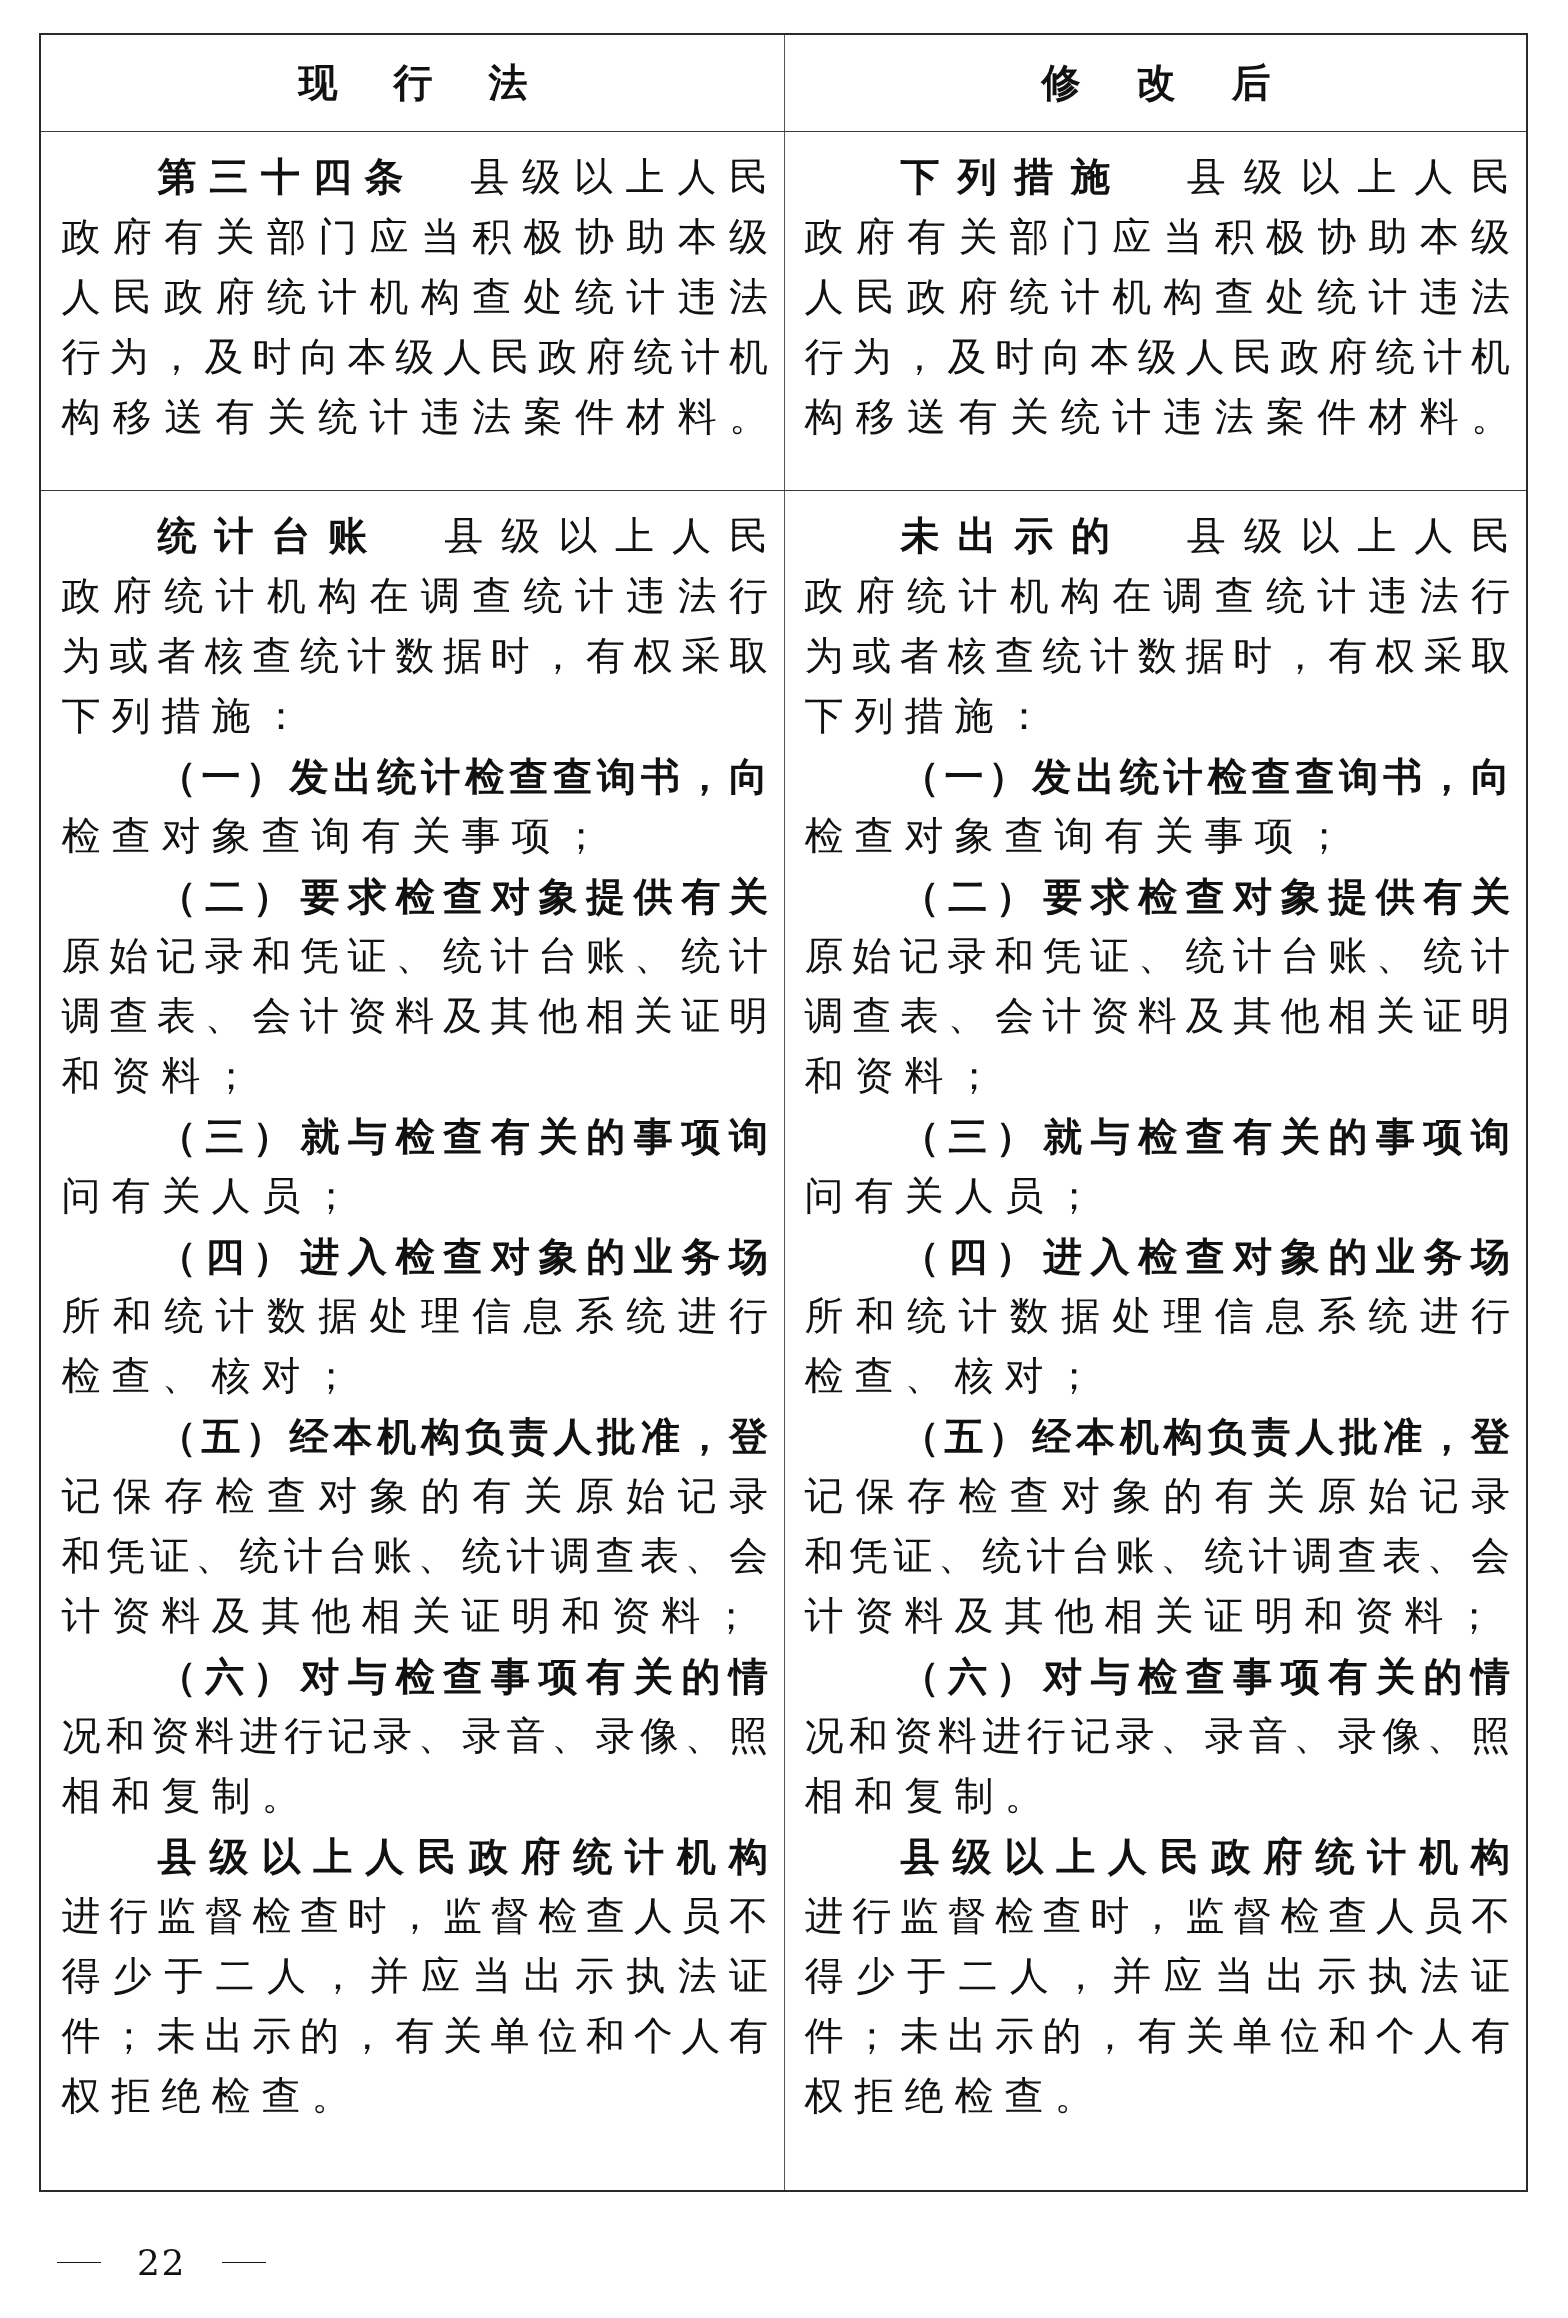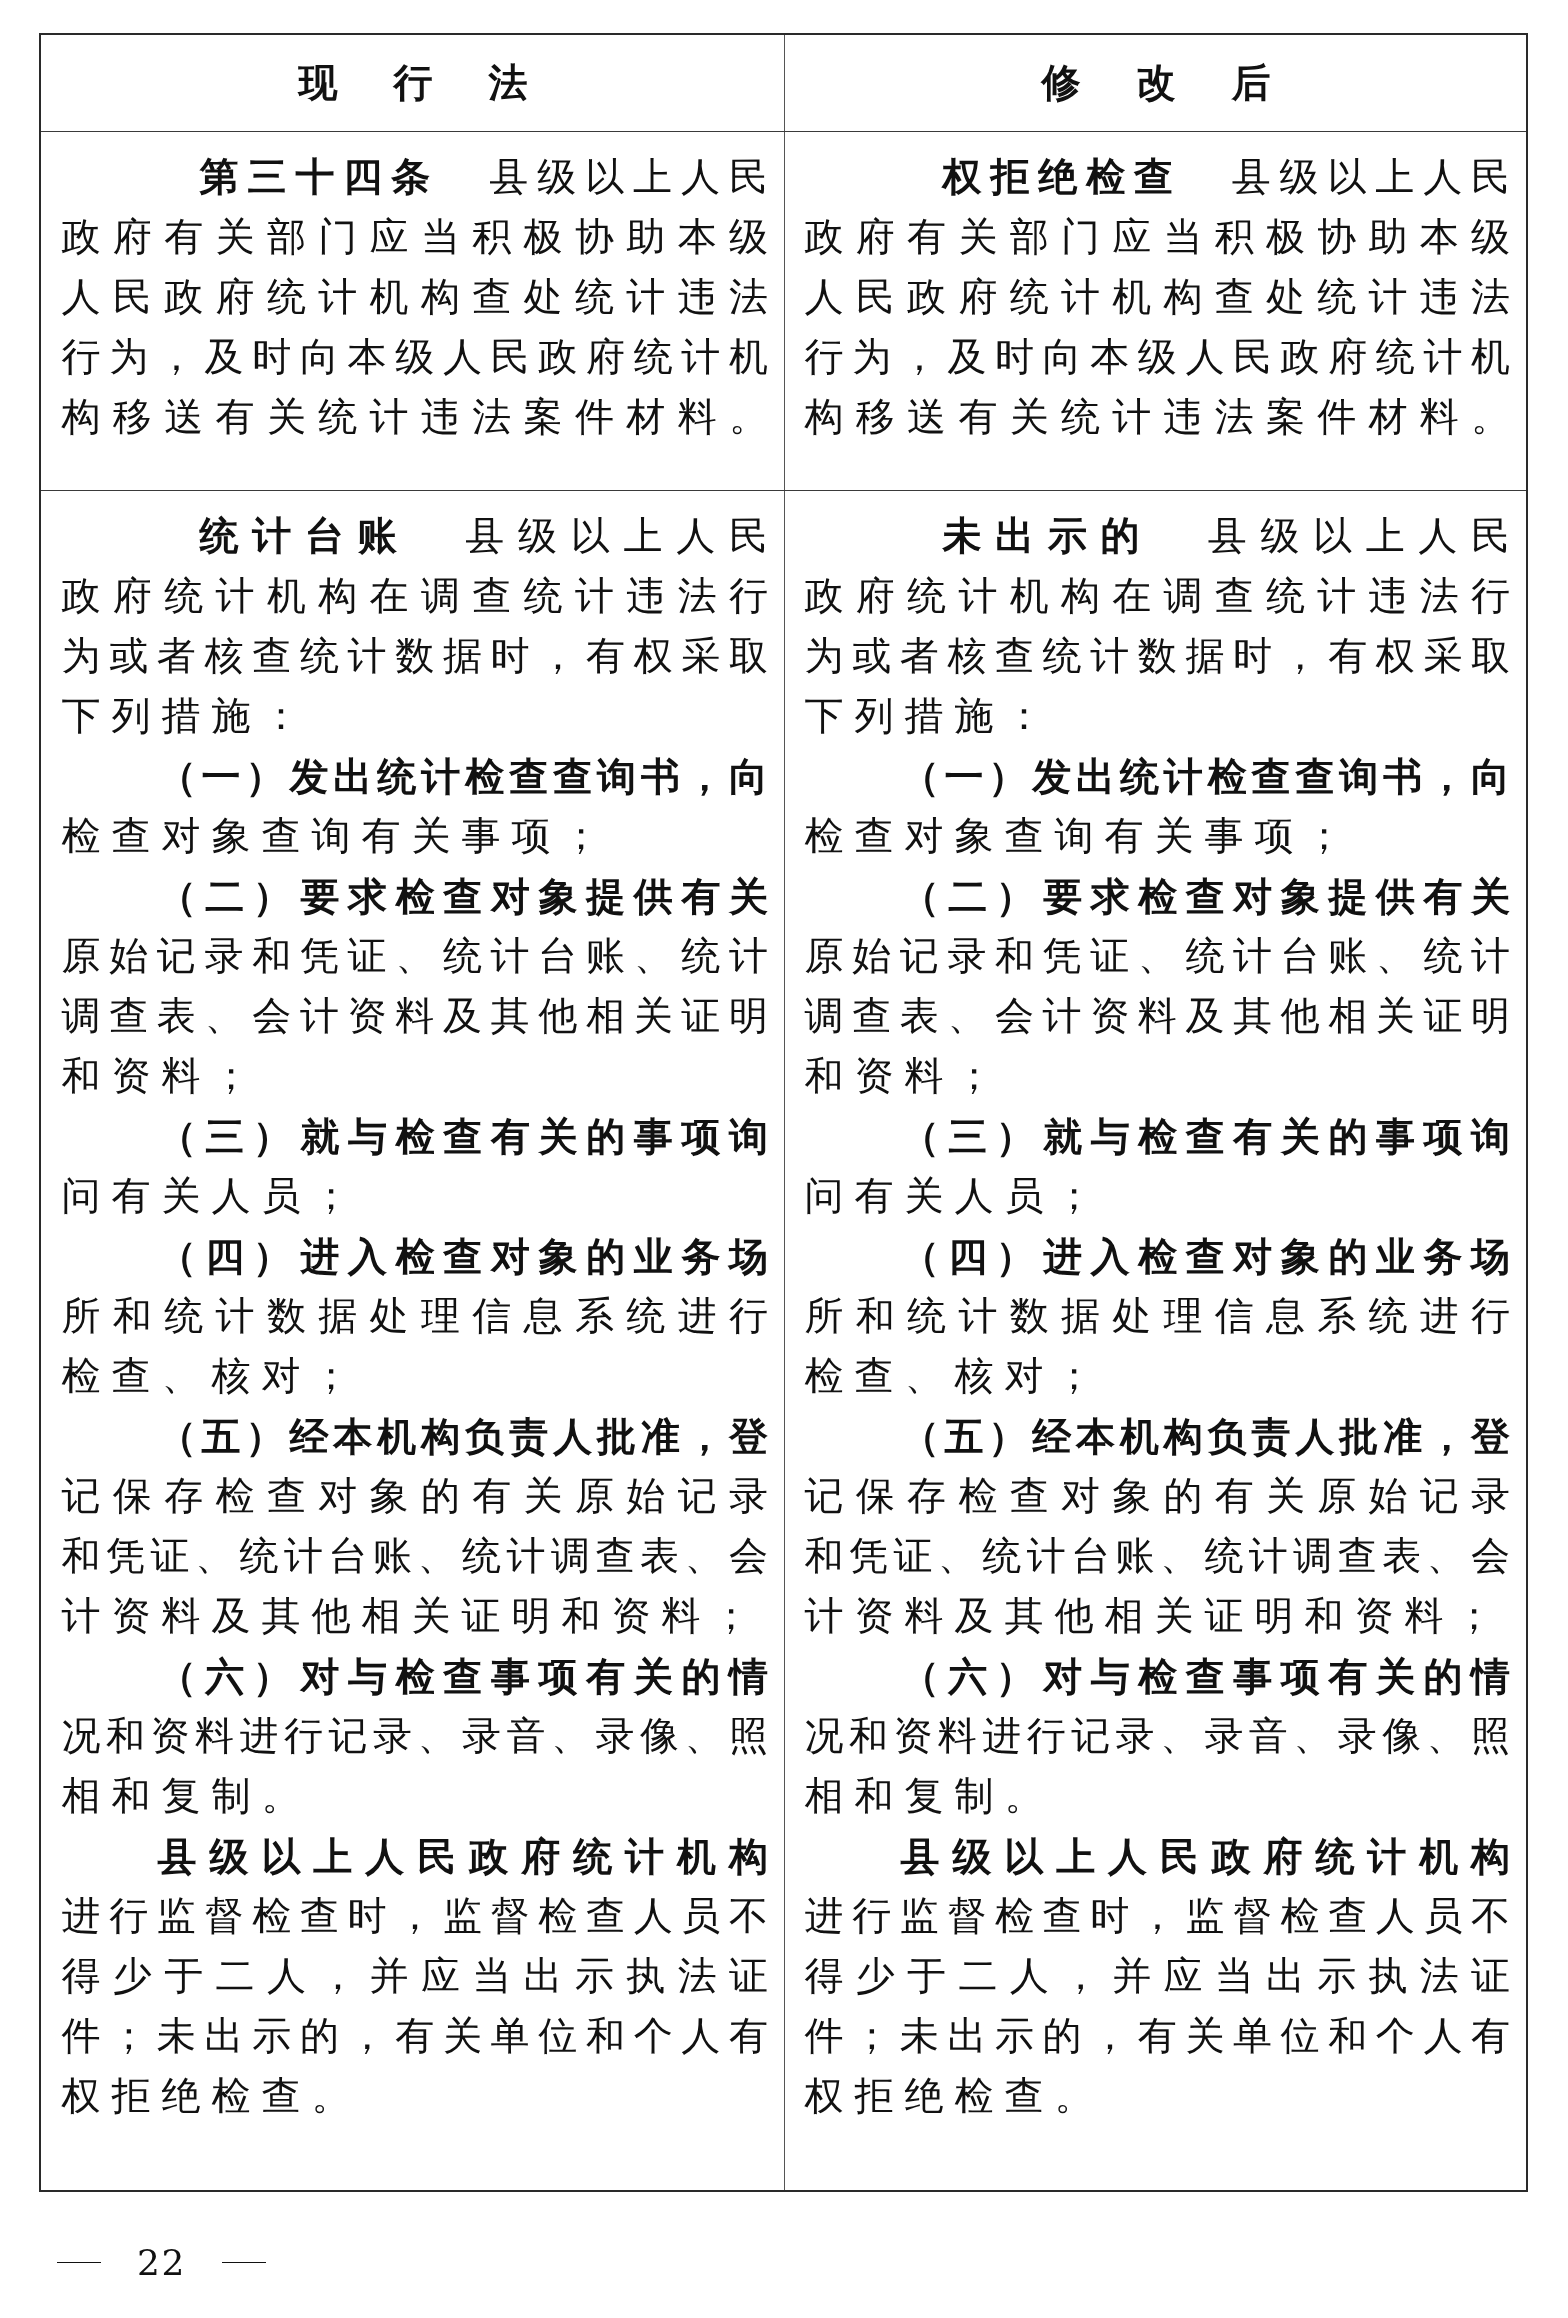--- a/index.html
+++ b/index.html
@@ -18,21 +18,21 @@
   .row { position: absolute; left: 0; right: 0; }
   .row1 { top: 96px; height: 359px; border-bottom: 1.7px solid #3a3a3a; }
   .row2 { top: 455px; bottom: 0; }
   .cell { position: absolute; top: 0; bottom: 0; box-sizing: border-box; }
   .cell.left { left: 0; width: 744px; padding: 16px 17px 0 20.5px; }
   .cell.right { left: 744px; width: 742px; padding: 16px 17px 0 19.6px; }
   .line { display: block; height: 60px; line-height: 60px; font-size: 39px;
           text-align: justify; text-align-last: justify; white-space: nowrap; overflow: visible; }
   .line.short { text-align: left; text-align-last: left; letter-spacing: 11px; }
   .line.indent { padding-left: 96px; font-weight: bold; }
-  .art { font-family: "DejaVu Sans", "Liberation Sans", sans-serif; font-weight: bold; margin-left: 42px; }
+  .art { font-family: "DejaVu Sans", "Liberation Sans", sans-serif; font-weight: bold; }
   .line.first { text-align-last: justify; }
   .pagenum { position: absolute; left: 57px; top: 2241px; height: 43px; display: flex; align-items: center;
              font-family: "DejaVu Serif", "Liberation Serif", serif; font-size: 36px; color: #111; }
   .dash { display: inline-block; width: 44px; height: 0; border-top: 1.7px solid #111; }
   .pn { margin: 0 36px; letter-spacing: 1.7px; }
 </style>
 </head>
 <body>
 
 <div class="table">
@@ -49,21 +49,21 @@
 
   <div class="row row1">
     <div class="cell left">
       <div class="line first" style="padding-left:96px"><span class="art">第三十四条</span><span style="display:inline-block;width:41px"></span><span>县级以上人民</span></div>
       <div class="line">政府有关部门应当积极协助本级</div>
       <div class="line">人民政府统计机构查处统计违法</div>
       <div class="line">行为，及时向本级人民政府统计机</div>
       <div class="line">构移送有关统计违法案件材料。</div>
     </div>
     <div class="cell right">
-      <div class="line first" style="padding-left:96px"><span class="art">权拒绝检查</span><span style="display:inline-block;width:41px"></span><span>县级以上人民</span></div>
+      <div class="line first" style="padding-left:96px"><span class="art">下列措施</span><span style="display:inline-block;width:41px"></span><span>县级以上人民</span></div>
       <div class="line">政府有关部门应当积极协助本级</div>
       <div class="line">人民政府统计机构查处统计违法</div>
       <div class="line">行为，及时向本级人民政府统计机</div>
       <div class="line">构移送有关统计违法案件材料。</div>
     </div>
   </div>
 
   <div class="row row2">
     <div class="cell left">
       <div class="line first" style="padding-left:96px"><span class="art">统计台账</span><span style="display:inline-block;width:41px"></span><span>县级以上人民</span></div>

